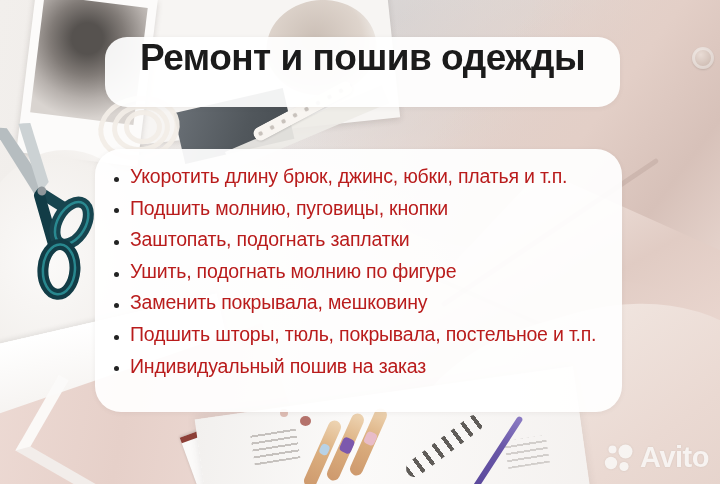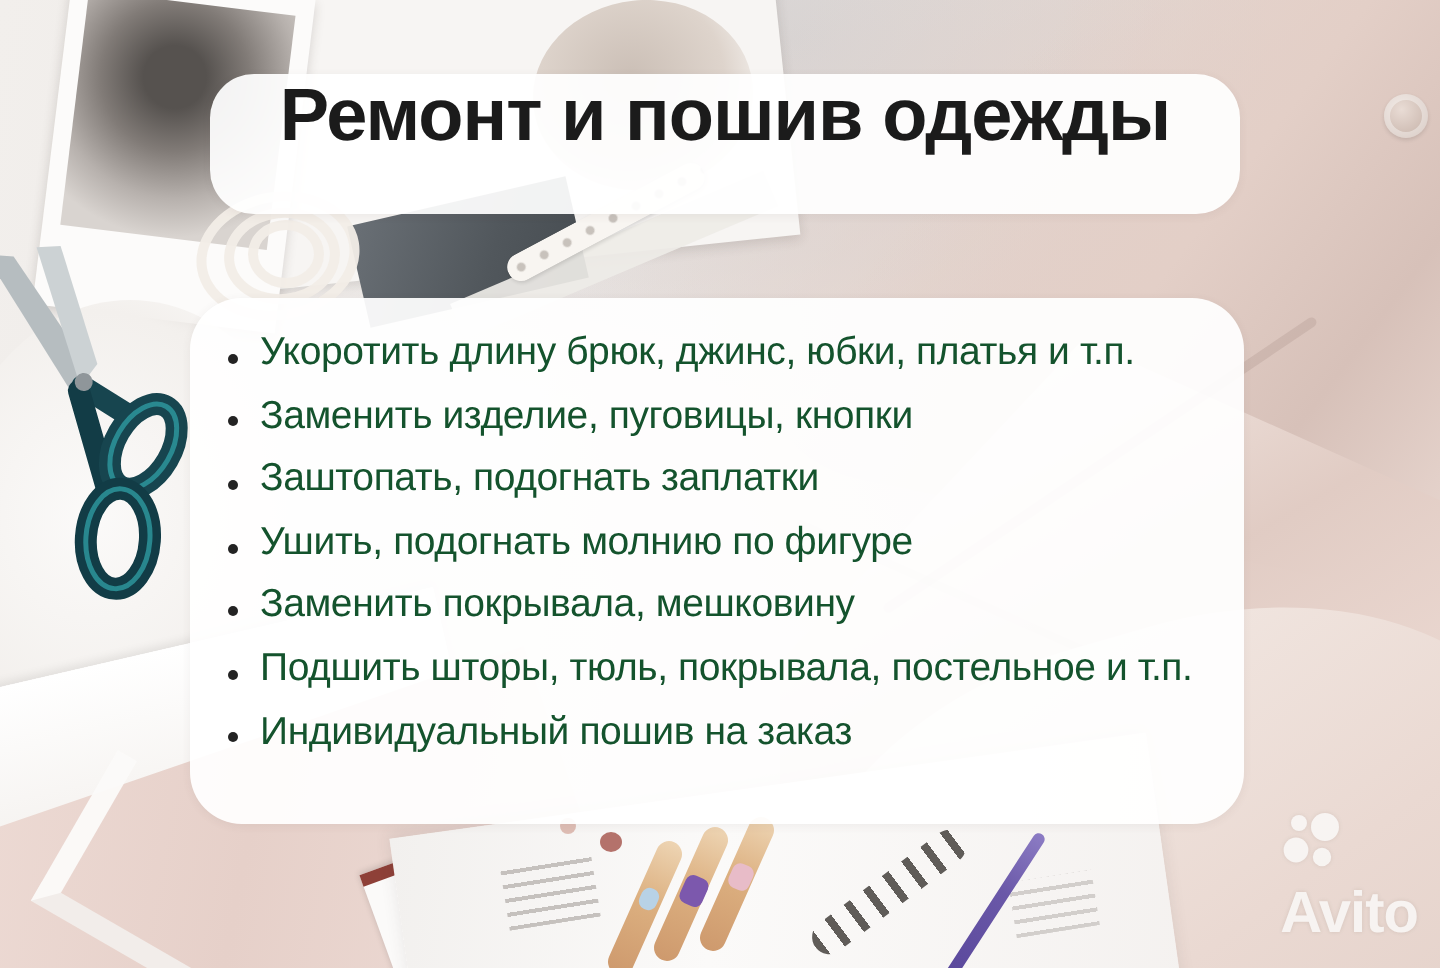--- a/index.html
+++ b/index.html
@@ -94,26 +94,26 @@
   .header-card{left:105px;top:37px;width:515px;height:70px;border-radius:22px;
     background:rgba(255,255,255,.93);box-shadow:0 1px 5px rgba(80,70,65,.07);
     display:flex;align-items:flex-start;justify-content:center;}
   .header-card h1{margin:0;font-size:37px;font-weight:700;color:#1b1b1b;letter-spacing:-.5px;white-space:nowrap;}
 
   .list-card{left:95px;top:149px;width:527px;height:263px;border-radius:26px;
     background:rgba(255,255,255,.93);box-shadow:0 1px 5px rgba(80,70,65,.07);box-sizing:border-box;
     padding:16px 14px 0 16px;}
   .list-card ul{list-style:none;margin:0;padding:0;}
   .list-card li{display:flex;align-items:baseline;height:31.6px;
-    font-size:19.5px;font-weight:500;color:#14532d;letter-spacing:-.2px;white-space:nowrap;}
+    font-size:19.5px;font-weight:500;color:#b91c1c;letter-spacing:-.2px;white-space:nowrap;}
   .list-card li .dot{flex:0 0 auto;width:5px;height:5px;border-radius:50%;background:#232323;
     margin:0 11px 3px 3px;align-self:center;}
 
   
-  .watermark{right:11px;bottom:10px;display:flex;align-items:flex-start;gap:5px;opacity:.82;flex-direction:column;}
+  .watermark{right:11px;bottom:10px;display:flex;align-items:flex-end;gap:5px;opacity:.82;}
   .watermark .brand{font-size:29px;font-weight:700;color:#fbfaf9;letter-spacing:-.5px;
     text-shadow:0 0 2px rgba(140,128,120,.28);}
   .watermark svg{display:block;filter:drop-shadow(0 0 1px rgba(140,128,120,.25));}
 </style>
 </head>
 <body>
 
 <div class="canvas">
 
   <div class="abs photo-back">
@@ -175,21 +175,21 @@
   </div>
 
   <div class="abs list-card">
     <ul>
       <li>
           <span class="dot"></span>
           <span>Укоротить длину брюк, джинс, юбки, платья и т.п.</span>
         </li>
       <li>
           <span class="dot"></span>
-          <span>Заменить изделие, пуговицы, кнопки</span>
+          <span>Подшить молнию, пуговицы, кнопки</span>
         </li>
       <li>
           <span class="dot"></span>
           <span>Заштопать, подогнать заплатки</span>
         </li>
       <li>
           <span class="dot"></span>
           <span>Ушить, подогнать молнию по фигуре</span>
         </li>
       <li>

